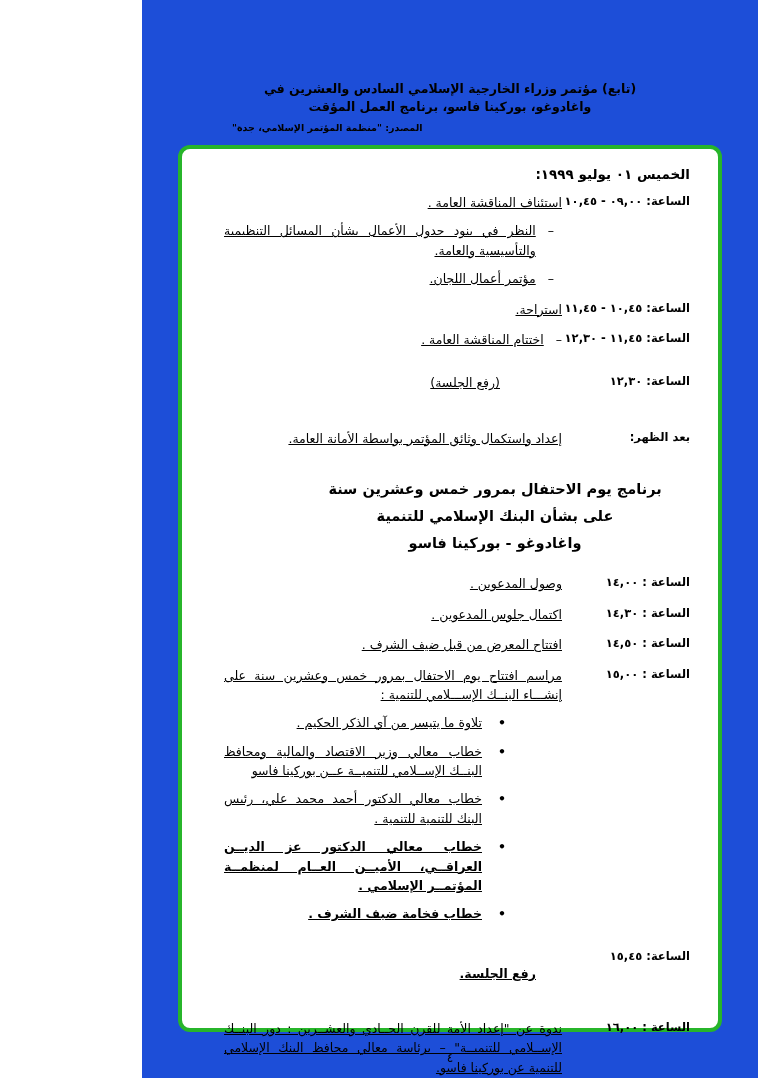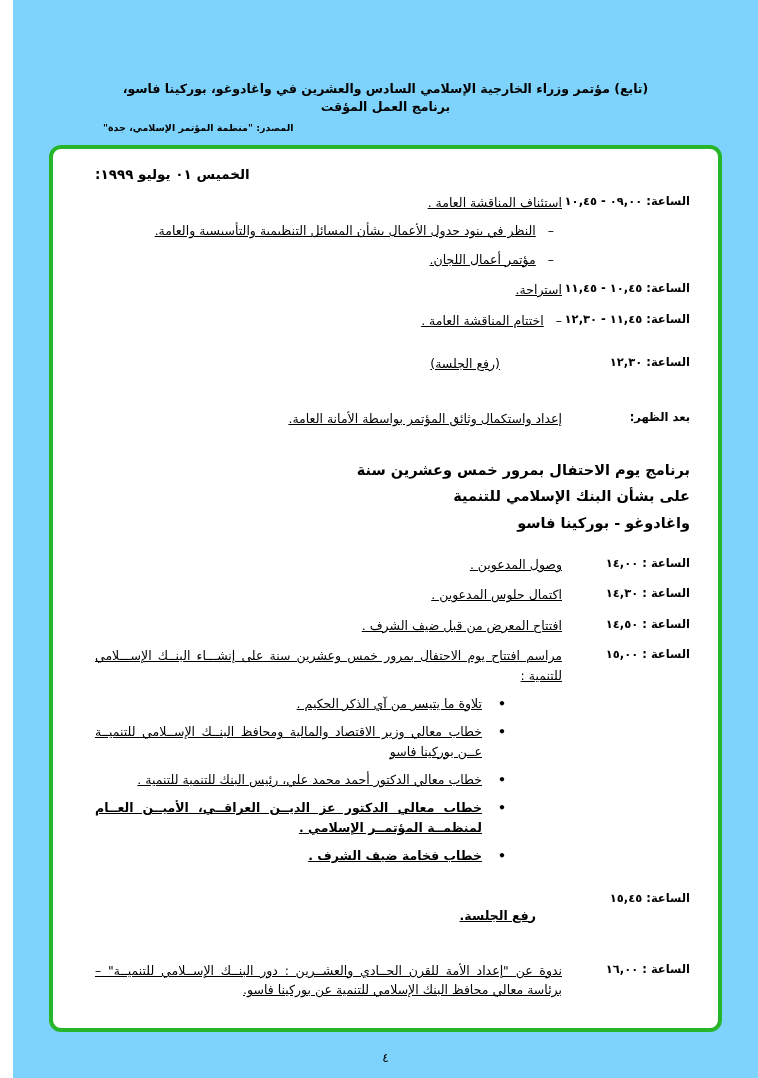--- a/index.html
+++ b/index.html
@@ -1,31 +1,31 @@
 <!DOCTYPE html>
 <html lang="ar" dir="rtl"><head>
 <meta charset="utf-8">
 <style>
   html,body{margin:0;padding:0;}
   body{
     width:758px;height:1078px;background:#ffffff;color:#000;
     font-family:"DejaVu Sans",sans-serif;
   }
-  .page{position:relative;width:745px;height:1078px;direction:rtl;overflow:hidden;background:#7dd3fc;}
+  .page{position:relative;width:616px;height:1078px;direction:rtl;overflow:hidden;background:#1d4ed8;}
 
   .page-header{position:absolute;top:80px;right:90px;left:90px;}
   .header-line1{font-weight:bold;font-size:12.5px;text-align:center;line-height:1.45;}
   .header-line2{font-weight:bold;font-size:9.5px;text-align:left;margin-top:6px;}
 
   .green-box{
     position:absolute;top:145px;right:36px;left:36px;bottom:46px;
     border:4px solid #27b52a;border-radius:12px;
     padding:17px 28px 20px 42px;background:#fff;
   }
-  .day-header{font-weight:bold;font-size:13.5px;text-align:left;}
+  .day-header{font-weight:bold;font-size:13.5px;text-align:right;}
 
   .blocks{margin-top:8px;}
   .sched-row{display:flex;align-items:flex-start;margin-top:11px;}
   .gap-md{margin-top:24px;}
   .gap-lg{margin-top:36px;}
   .row-time{flex:0 0 128px;font-weight:bold;font-size:11.5px;white-space:nowrap;padding-top:1px;}
   .row-content{flex:1;font-size:12.5px;line-height:1.55;}
 
   .row-item{display:flex;align-items:flex-start;text-align:justify;}
   .row-item + .row-item{margin-top:9px;}
@@ -33,21 +33,21 @@
   .marker{flex:0 0 auto;margin-left:12px;}
 
   .m-dash{padding-right:8px;}
   .m-bullet{padding-right:56px;margin-top:13px;}
   .m-bullet .marker{font-weight:bold;margin-left:16px;}
   .bold .item-text,.bold .marker{font-weight:bold;}
   .ind-lg{padding-right:62px;}
   .ind-sm{padding-right:26px;margin-top:16px;}
 
   .section-title{
-    font-weight:bold;font-size:14.5px;
+    text-align:center;font-weight:bold;font-size:14.5px;
     margin:28px 0 18px 76px;line-height:1.85;
   }
 
   .page-number{position:absolute;bottom:13px;left:0;right:0;text-align:center;font-size:12px;}
 </style>
 </head>
 <body>
 
 <div class="page">
 

